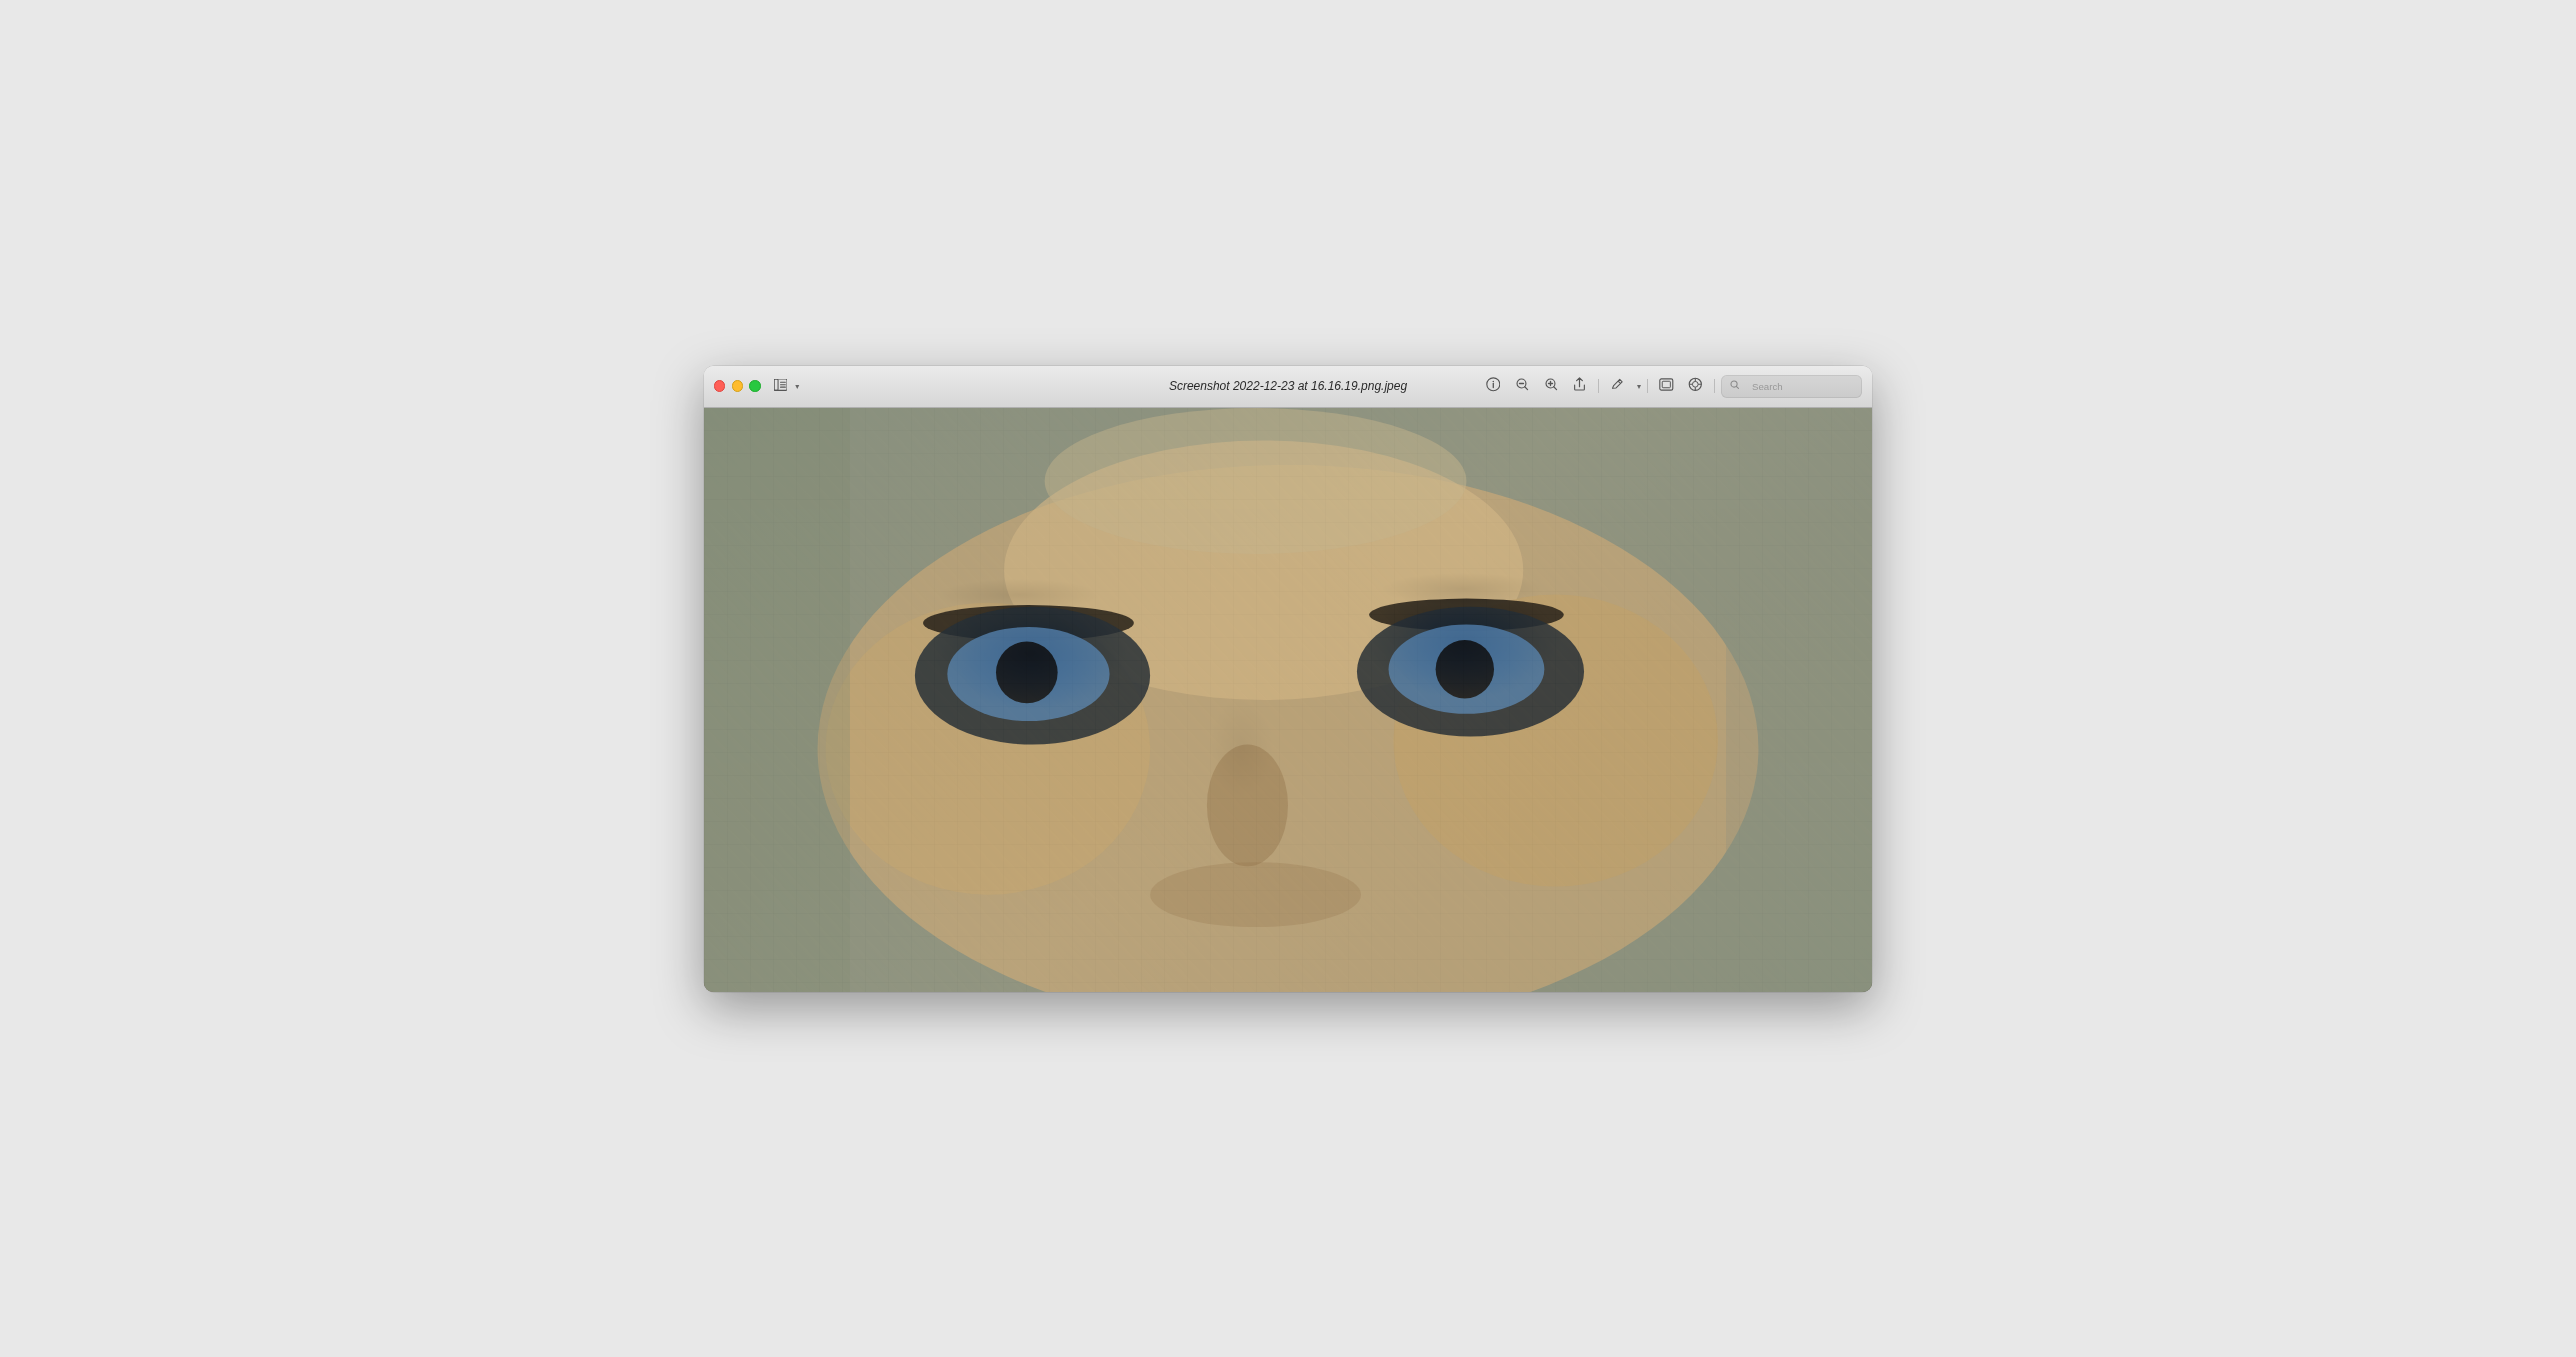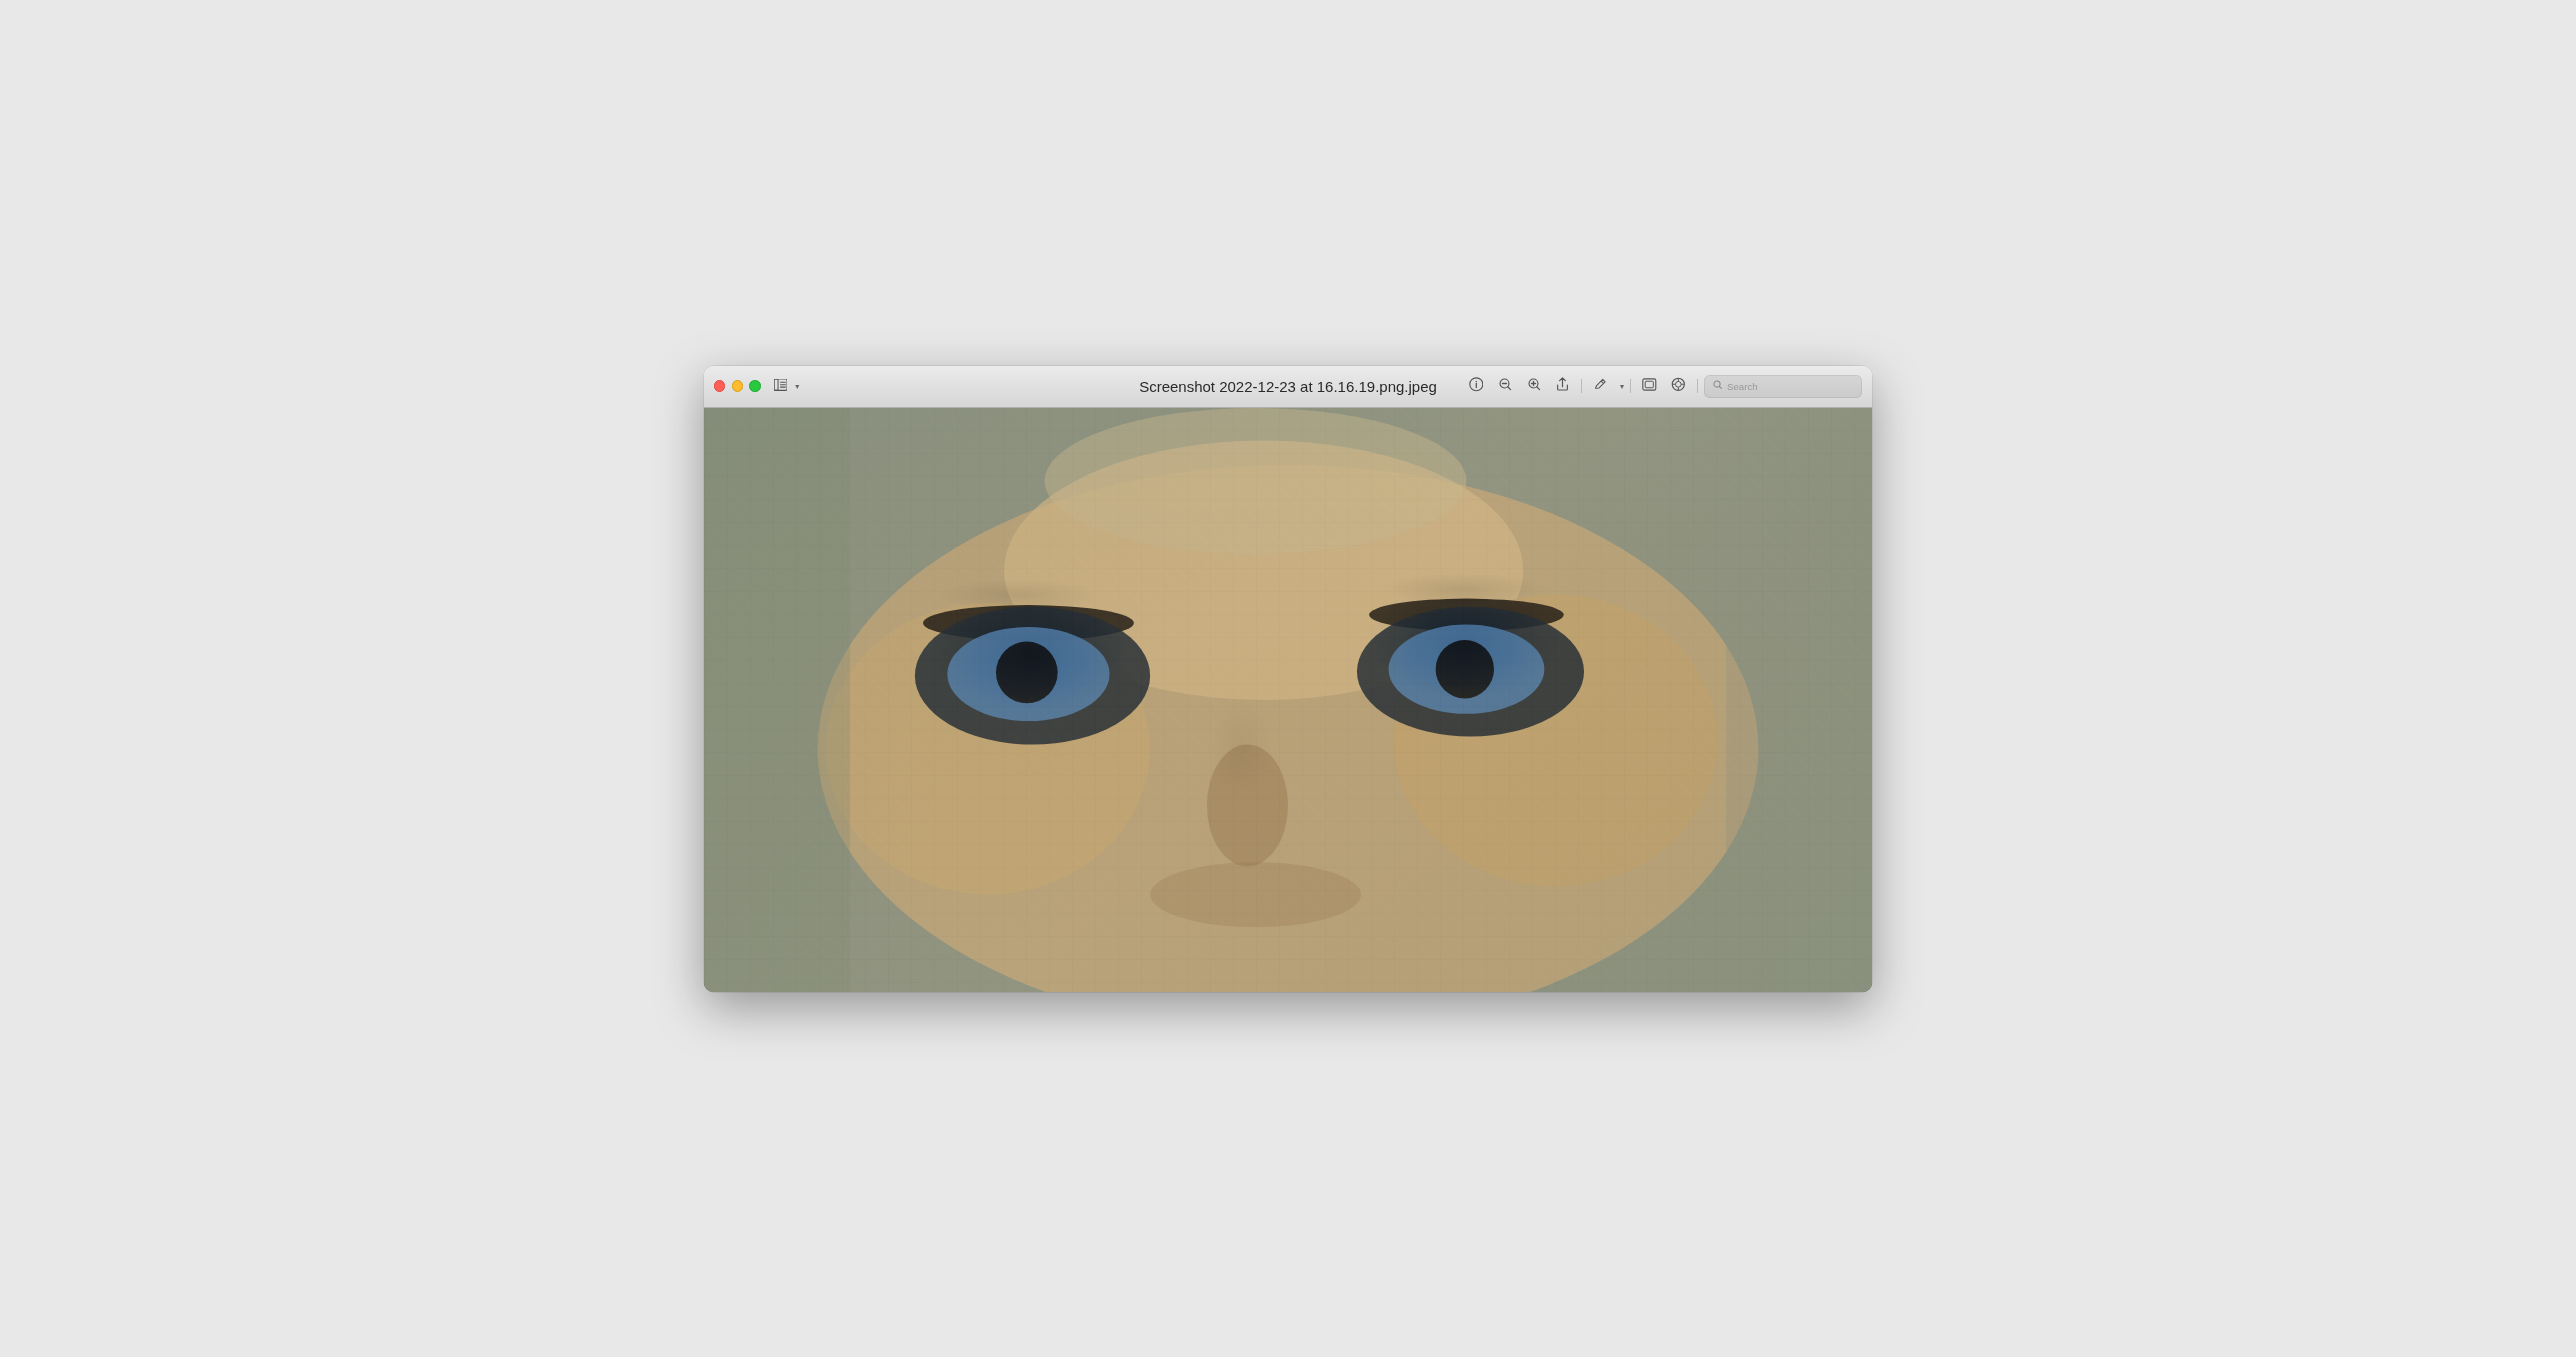--- a/index.html
+++ b/index.html
@@ -68,27 +68,28 @@
     .chevron-down {
       margin-left: 2.4px;
       font-size: 8px;
       color: #666;
       cursor: pointer;
     }
 
     .window-title {
       flex: 1;
       text-align: left;
-      font-size: 15px;
+      font-size: 12px;
       font-weight: 500;
       color: #2a2a2a;
       position: absolute;
       left: 50%;
       transform: translateX(-50%);
       white-space: nowrap;
+      font-style: italic;
     }
 
     .toolbar-right {
       margin-left: auto;
       display: flex;
       align-items: center;
       gap: 4.9px;
     }
 
     .toolbar-btn {
@@ -112,22 +113,22 @@
       background: #bbb;
       margin: 0 1.6px;
     }
 
     .search-bar {
       display: flex;
       align-items: center;
       background: rgba(0,0,0,0.07);
       border-radius: 5.7px;
       padding: 3.2px 8px;
-      gap: 4px;
-      width: 158px;
+      gap: 12px;
+      width: 141px;
       height: 23px;
       border: 0.8px solid rgba(0,0,0,0.08);
     }
 
     .search-bar input {
       border: none;
       background: transparent;
       outline: none;
       font-size: 9.7px;
       color: #333;

